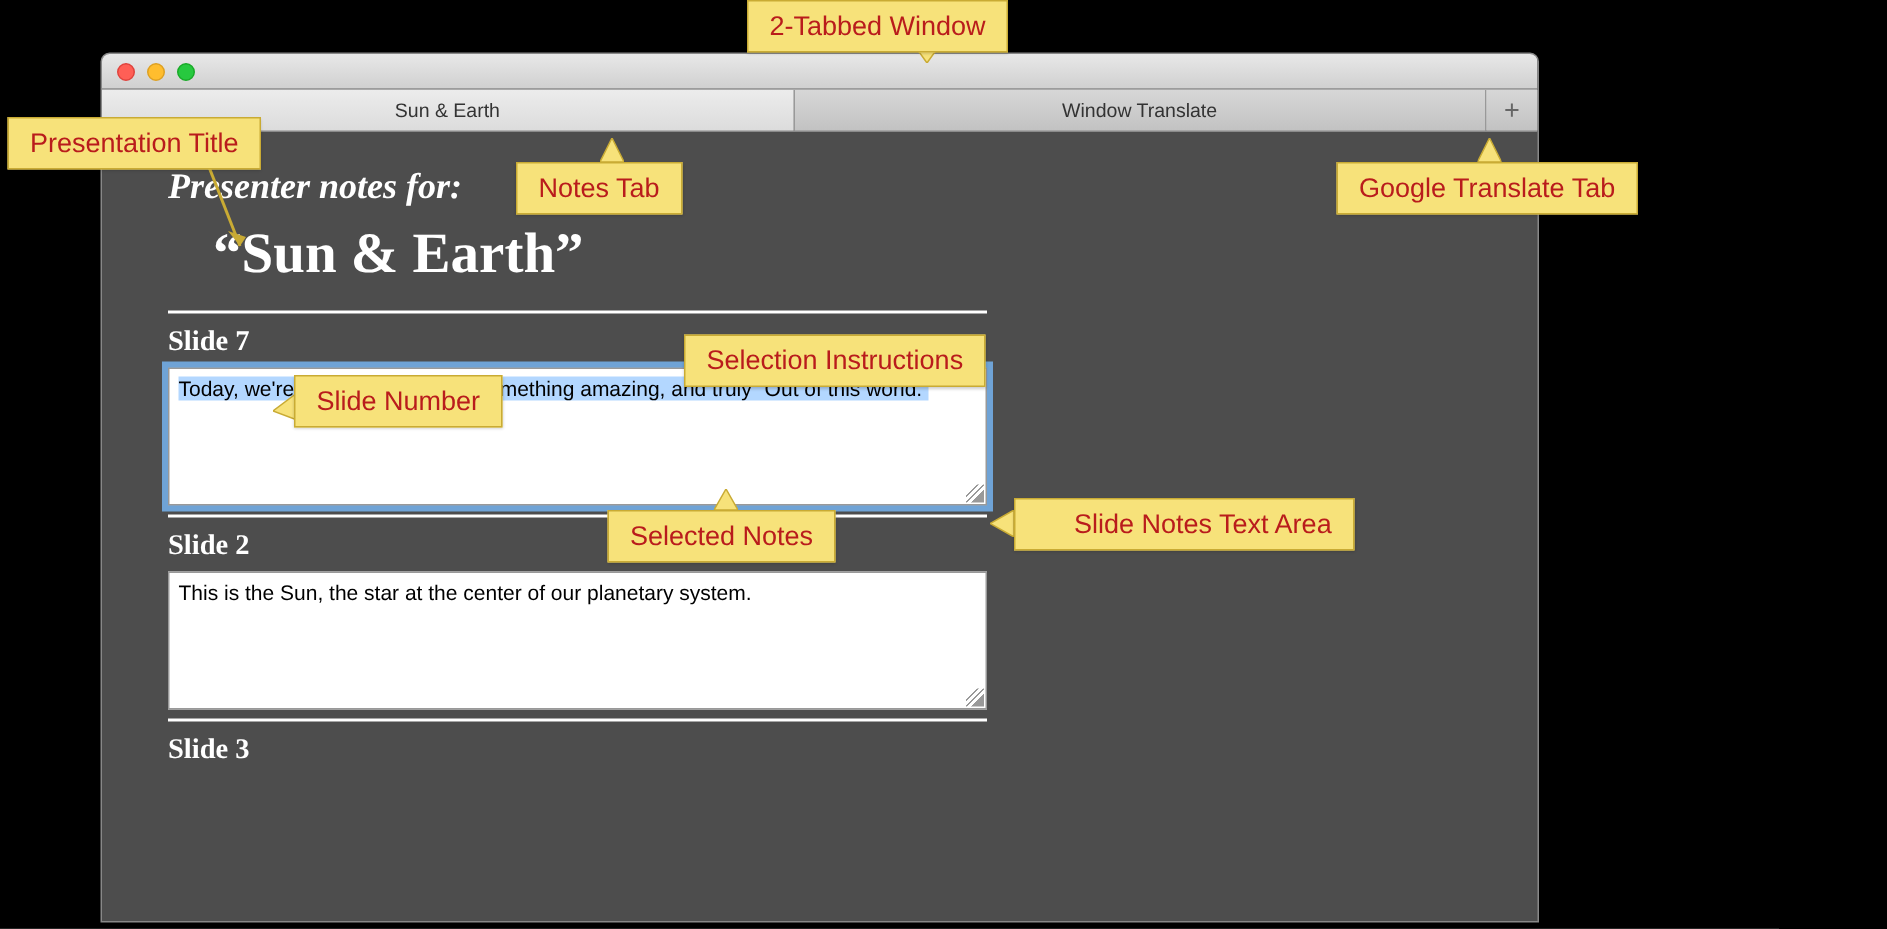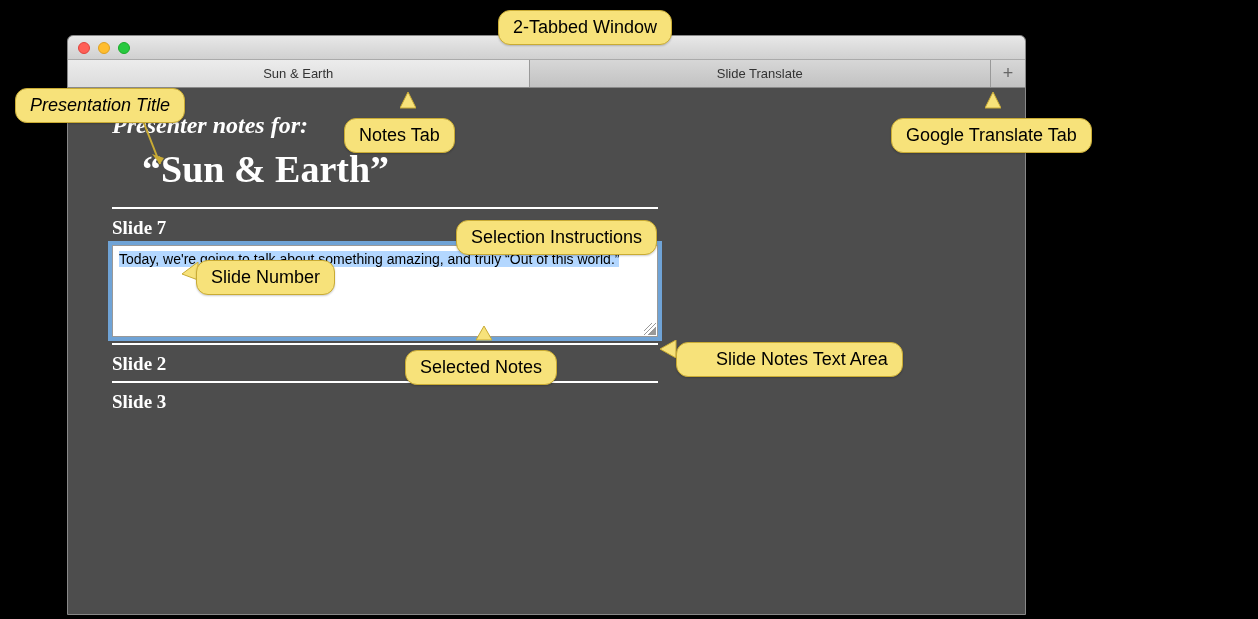--- a/index.html
+++ b/index.html
@@ -131,29 +131,28 @@
       height: 12px;
       pointer-events: none;
       background:
         linear-gradient(135deg, transparent 0 5px, #999 5px 6px, transparent 6px 8px, #999 8px 9px, transparent 9px 11px, #999 11px 12px);
     }
     
     .callout {
       position: absolute;
       background: #f7e27a;
       border: 1px solid #c9ab34;
-      border-radius: 12px;
+      border-radius: 0;
       padding: 6px 14px;
-      color: #000000;
+      color: #b91c1c;
       font-family: -apple-system, "Helvetica Neue", Arial, sans-serif;
       font-size: 18px;
       white-space: nowrap;
       box-shadow: 0 1px 2px rgba(0,0,0,0.2);
       z-index: 50;
-      margin-top: 10px;
     }
     .pointer {
       position: absolute;
       z-index: 40;
       pointer-events: none;
     }
   </style>
 </head>
 <body>
 
@@ -161,70 +160,74 @@
   <div class="titlebar">
     <div class="traffic close-btn"></div>
     <div class="traffic min-btn"></div>
     <div class="traffic max-btn"></div>
   </div>
   <div class="tabbar">
     <div class="tab active">
       <span>Sun &amp; Earth</span>
     </div>
     <div class="tab">
-      <span>Slide Translate</span>
+      <span>Window Translate</span>
     </div>
     <div class="newtab">
       <span>+</span>
     </div>
   </div>
   <div class="content">
     <div class="notes-for">Presenter notes for:</div>
     <div class="presentation-title">“Sun &amp; Earth”</div>
     <div class="slides-wrap">
 
       <hr class="divider">
       <div class="slide-label">Slide 7</div>
       <div class="note-wrap">
         <div class="note-area selected"><span class="hl">Today, we're going to talk about something amazing, and truly “Out of this world.”</span></div>
         <div class="grip"></div>
       </div>
 
       <hr class="divider">
       <div class="slide-label">Slide 2</div>
+      <div class="note-wrap">
+        <div class="note-area"><span>This is the Sun, the star at the center of our planetary system.</span></div>
+        <div class="grip"></div>
+      </div>
 
       <hr class="divider">
       <div class="slide-label">Slide 3</div>
 
     </div>
   </div>
 </div>
 
 <div class="callout" style="left:498px; top:0px;">2-Tabbed Window</div>
 <svg class="pointer" style="left:608px; top:28px;" width="20" height="14">
     <polygon points="10,14 0,0 20,0" fill="#f7e27a" stroke="#c9ab34"></polygon>
   </svg>
 
-<div class="callout" style="left:15px; top:78px;font-style:italic;">Presentation Title</div>
+<div class="callout" style="left:5px; top:78px;">Presentation Title</div>
 <svg class="pointer" style="left:134px; top:108px;" width="30" height="60">
     <line x1="4" y1="0" x2="26" y2="56" stroke="#c9ab34" stroke-width="2"></line>
     <polygon points="26,56 18,46 30,50" fill="#c9ab34"></polygon>
   </svg>
 
 <div class="callout" style="left:344px; top:108px;">Notes Tab</div>
 <svg class="pointer" style="left:400px; top:92px;" width="16" height="18">
     <polygon points="8,0 0,16 16,16" fill="#f7e27a" stroke="#c9ab34"></polygon>
   </svg>
 
 <div class="callout" style="left:891px; top:108px;">Google Translate Tab</div>
 <svg class="pointer" style="left:985px; top:92px;" width="16" height="18">
     <polygon points="8,0 0,16 16,16" fill="#f7e27a" stroke="#c9ab34"></polygon>
   </svg>
 
-<div class="callout" style="left:456px; top:210px;">Selection Instructions</div>
+<div class="callout" style="left:456px; top:223px;">Selection Instructions</div>
 
 <div class="callout" style="left:196px; top:250px;">Slide Number</div>
 <svg class="pointer" style="left:182px; top:262px;" width="18" height="18">
     <polygon points="0,12 16,0 16,18" fill="#f7e27a" stroke="#c9ab34"></polygon>
   </svg>
 
 <div class="callout" style="left:405px; top:340px;">Selected Notes</div>
 <svg class="pointer" style="left:476px; top:326px;" width="16" height="16">
     <polygon points="8,0 0,14 16,14" fill="#f7e27a" stroke="#c9ab34"></polygon>
   </svg>

